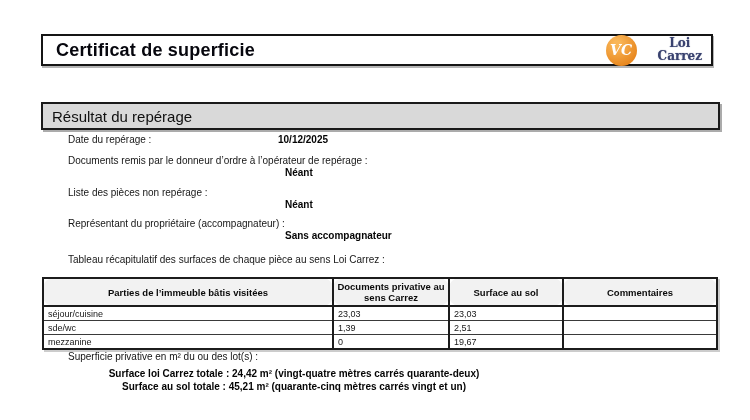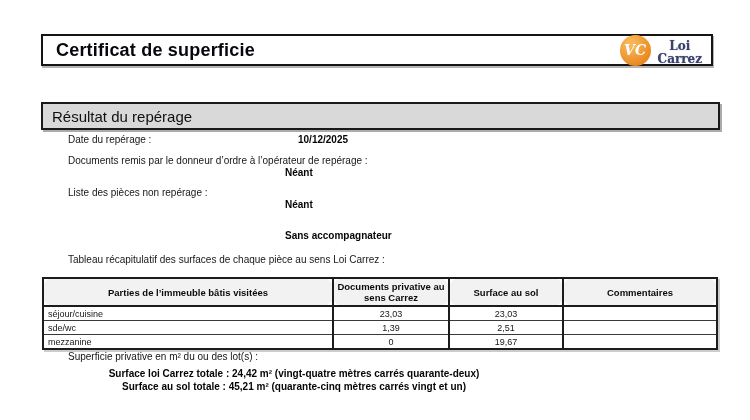--- a/index.html
+++ b/index.html
@@ -18,21 +18,21 @@
   .title-box{
     position:absolute;left:41px;top:34px;width:668px;height:28px;
     background:#fff;border:2px solid #151515;
     box-shadow:1px 2px 0 rgba(120,120,120,.55);
     display:flex;align-items:center;
   }
   .title-text{
     font-size:18px;font-weight:bold;color:#06060d;padding-left:13px;
     letter-spacing:.2px;white-space:nowrap;
   }
-  .logo{margin-left:auto;display:flex;align-items:flex-end;gap:7px;padding-right:9px;}
+  .logo{margin-left:auto;display:flex;align-items:center;gap:21px;padding-right:9px;}
   .logo-circle{
     width:31px;height:31px;border-radius:50%;flex:0 0 auto;
     background:radial-gradient(circle at 35% 28%,#f9b658 10%,var(--accent-orange) 75%);
     display:flex;align-items:center;justify-content:center;
     color:#fff;font-family:"DejaVu Serif",serif;font-style:italic;font-weight:bold;font-size:14px;
   }
   .logo-words{
     text-align:center;color:var(--logo-navy);
     font-family:"DejaVu Serif",serif;font-weight:bold;font-size:12px;line-height:13px;
     text-shadow:0 0 1px rgba(57,66,111,.6);
@@ -41,42 +41,42 @@
   .section-bar{
     position:absolute;left:41px;top:90px;width:666px;height:24px;
     background:var(--bar-gray);border:2px solid #1a1a1a;
     box-shadow:2px 2px 0 #ababab;
     display:flex;align-items:center;padding-left:9px;
     font-size:15px;color:#101010;margin-top:12px;
   }
   
   .lbl{position:absolute;left:68px;font-size:10px;color:#161616;white-space:nowrap;}
   .val{position:absolute;font-size:10px;font-weight:bold;color:#050505;white-space:nowrap;}
-  .l-date{top:134px;} .v-date{left:278px;top:134px;margin-left:20px;}
+  .l-date{top:134px;} .v-date{left:278px;top:134px;}
   .l-docs{top:155px;} .v-docs{left:285px;top:167px;}
   .l-liste{top:187px;} .v-liste{left:285px;top:199px;}
   .l-rep{top:218px;}  .v-rep{left:285px;top:230px;}
   .l-tab{top:254px;}
   
   .tbl{
     position:absolute;left:42px;top:277px;width:674px;
     border-collapse:collapse;table-layout:fixed;
     box-shadow:2px 2px 0 #cccccc;background:#fff;
   }
   .tbl,.tbl th{border:2px solid #1c1c1c;}
   .tbl th{
     background:var(--thead-gray);font-size:9.5px;font-weight:bold;
     text-align:center;padding:2px 3px;line-height:11px;height:22px;color:#0b0b0b;border-radius:10px;
   }
   .tbl td{
     border-top:1px solid #3a3a3a;border-bottom:1px solid #3a3a3a;
     border-left:2px solid #1c1c1c;border-right:2px solid #1c1c1c;
     font-size:9px;height:13px;padding:0 4px;color:#161616;white-space:nowrap;overflow:hidden;
   }
-  .tbl td.c{text-align:center;margin-top:48px;}
+  .tbl td.c{text-align:left;margin-top:48px;}
   
   .sum-intro{position:absolute;left:68px;top:351px;font-size:10px;white-space:nowrap;}
   .sum-line{
     position:absolute;left:44px;width:500px;text-align:center;
     font-size:10px;font-weight:bold;color:#050505;white-space:nowrap;
   }
   .sum-1{top:368px;} .sum-2{top:381px;}
 </style>
 </head>
 <body>
@@ -100,20 +100,21 @@
 
   <div class="lbl l-date">Date du repérage :</div>
   <div class="val v-date">10/12/2025</div>
 
   <div class="lbl l-docs">Documents remis par le donneur d’ordre à l’opérateur de repérage :</div>
   <div class="val v-docs">Néant</div>
 
   <div class="lbl l-liste">Liste des pièces non repérage :</div>
   <div class="val v-liste">Néant</div>
 
+  <div class="lbl l-rep">Représentant du propriétaire (accompagnateur) :</div>
   <div class="val v-rep">Sans accompagnateur</div>
 
   <div class="lbl l-tab">Tableau récapitulatif des surfaces de chaque pièce au sens Loi Carrez :</div>
 
   <table class="tbl">
     <colgroup>
       <col style="width:290px">
         <col style="width:116px">
         <col style="width:114px">
         <col style="width:154px">

